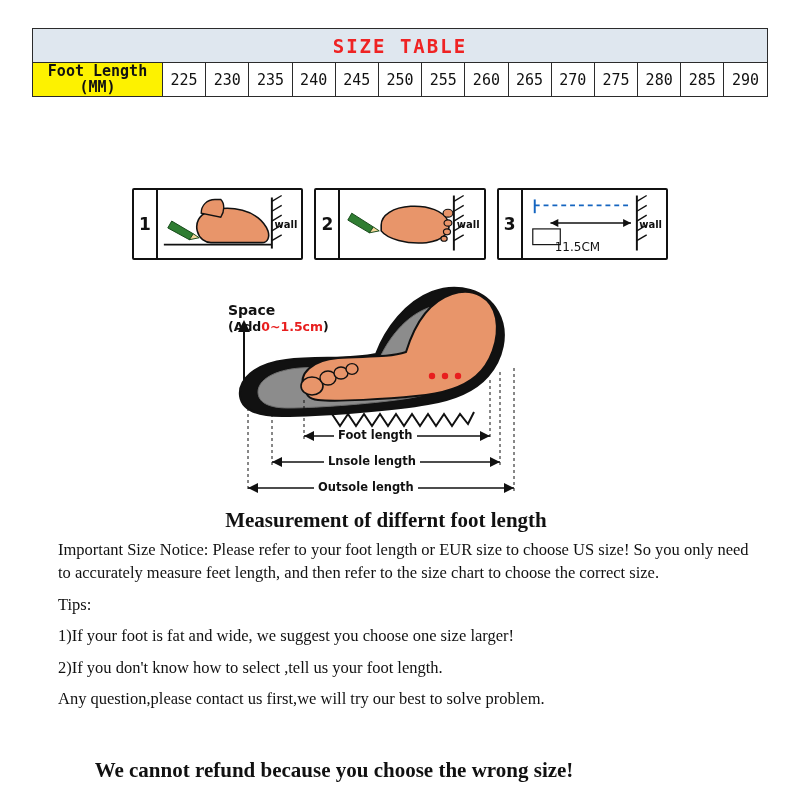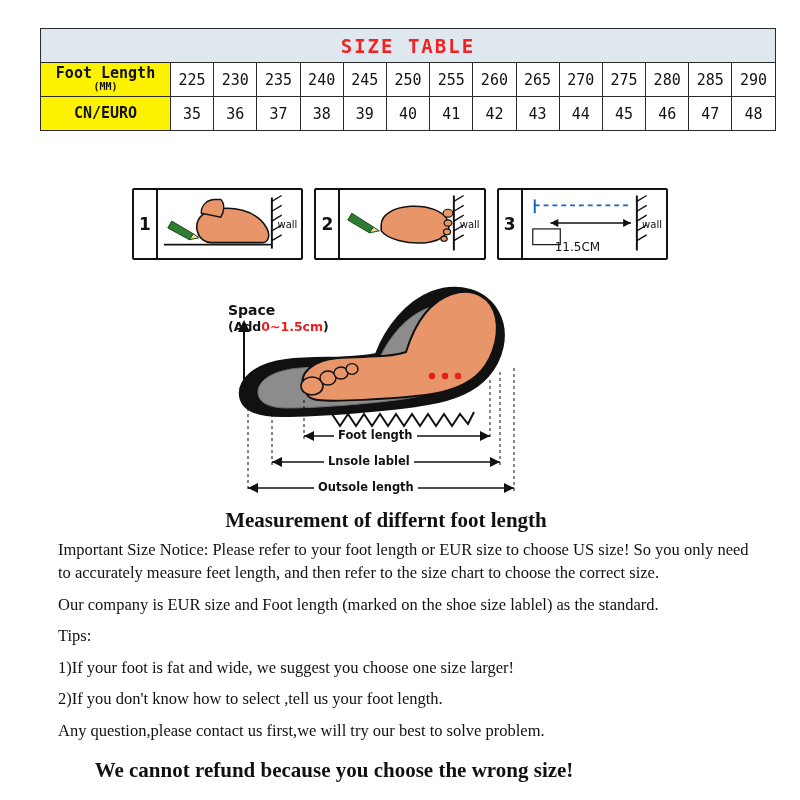--- a/index.html
+++ b/index.html
@@ -23,21 +23,20 @@
   .size-table-wrap {
     position: absolute;
     left: 32px;
     top: 28px;
     width: 736px;
   }
   table.size-table {
     border-collapse: collapse;
     width: 624px;
     table-layout: fixed;
-    margin-left: 8px;
   }
   table.size-table td {
     border: 1px solid #2b2b2b;
     text-align: center;
     vertical-align: middle;
     font-family: "DejaVu Sans Mono", monospace;
     font-size: 15px;
     color: #111;
     height: 33px;
     padding: 0;
@@ -57,21 +56,21 @@
   td.rowhead {
     background: #fdf200;
     color: #ef2323;
     font-weight: bold;
     font-size: 13px;
     line-height: 1.05;
     width: 130px;
   }
   td.rowhead .sub {
     display: block;
-    font-size: 10px;
+    font-size: 15px;
   }
   td.bold-cell {
     font-weight: bold;
     font-size: 17px;
   }
   td.big-cell {
     font-weight: bold;
     font-size: 16px;
   }
 
@@ -116,21 +115,21 @@
     right: 0;
     bottom: 0;
   }
   .wall-label {
     position: absolute;
     right: 4px;
     top: 50%;
     transform: translateY(-50%);
     font-family: "DejaVu Sans", sans-serif;
     font-size: 10px;
-    font-weight: normal;
+    font-weight: bold;
     color: #111;
   }
   .cm-label {
     position: absolute;
     font-family: "DejaVu Sans", sans-serif;
     font-size: 12px;
     color: #111;
   }
 
   
@@ -239,39 +238,20 @@
         <td>255</td>
         <td>260</td>
         <td>265</td>
         <td>270</td>
         <td>275</td>
         <td>280</td>
         <td>285</td>
         <td>290</td>
       </tr>
 
-      <tr>
-        <td class="rowhead">
-          <span>CN/EURO</span>
-        </td>
-        <td>35</td>
-        <td>36</td>
-        <td>37</td>
-        <td>38</td>
-        <td>39</td>
-        <td>40</td>
-        <td>41</td>
-        <td>42</td>
-        <td>43</td>
-        <td>44</td>
-        <td>45</td>
-        <td>46</td>
-        <td>47</td>
-        <td>48</td>
-      </tr>
     </tbody>
       </table>
   </div>
 
   <div class="steps">
 
     <div class="step">
       <div class="step-num">1</div>
       <div class="step-body">
         <svg width="100%" height="100%" viewBox="0 0 148 66">
@@ -387,29 +367,28 @@
       <line x1="48" y1="140" x2="48" y2="224" stroke="#111" stroke-width="1" stroke-dasharray="3,3"></line>
       <line x1="314" y1="100" x2="314" y2="224" stroke="#111" stroke-width="1" stroke-dasharray="3,3"></line>
     </svg>
 
     <div class="space-label">
       <span>Space</span><br>
       <span class="sub">(Add</span><span class="red sub">0~1.5cm</span><span class="sub">)</span>
     </div>
 
     <span class="meas-label" style="left:134px; top:160px;">Foot length</span>
-    <span class="meas-label" style="left:124px; top:186px;">Lnsole lablel</span>
+    <span class="meas-label" style="left:124px; top:186px;">Lnsole length</span>
     <span class="meas-label" style="left:114px; top:212px;">Outsole length</span>
   </div>
 
   <div class="caption">Measurement of differnt foot length</div>
 
   <div class="body-text">
     <p>Important Size Notice: Please refer to your foot length or EUR size to choose US size! So you only need to accurately measure feet length, and then refer to the size chart to choose the correct size.</p>
-    <p>Our company is EUR size and Foot length (marked on the shoe size lablel) as the standard.</p>
     <p>Tips:</p>
     <p>1)If your foot is fat and wide, we suggest you choose one size larger!</p>
     <p>2)If you don't know how to select ,tell us your foot length.</p>
     <p>Any question,please contact us first,we will try our best to solve problem.</p>
   </div>
 
   <div class="footer-note">We cannot refund because you choose the wrong size!</div>
 
 </div>
 

